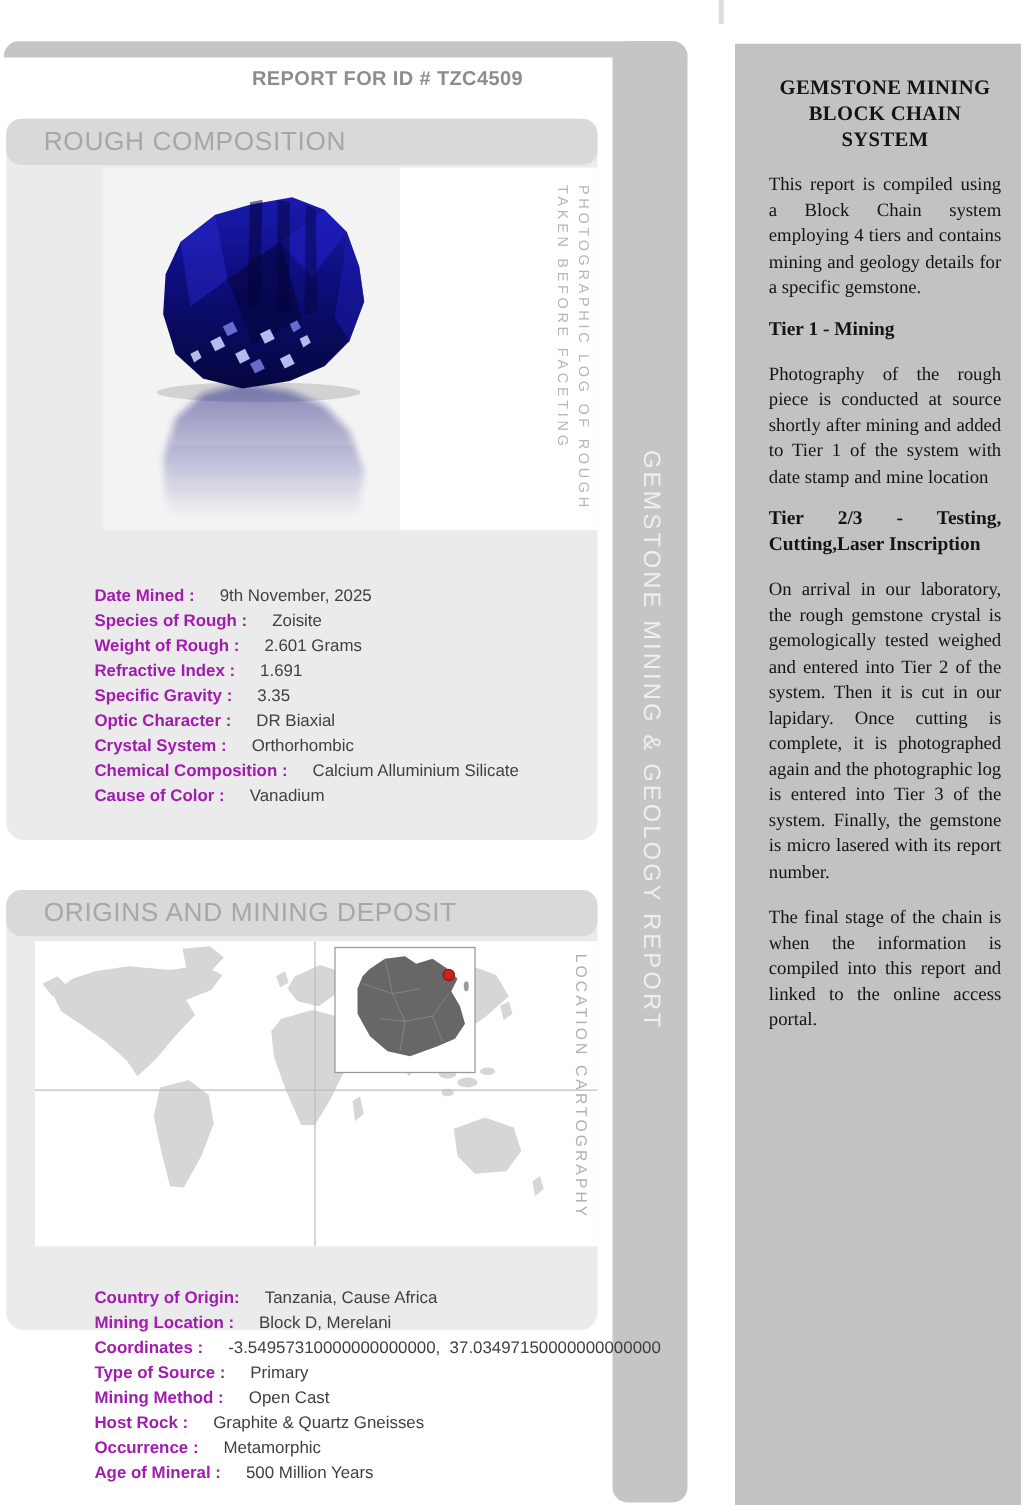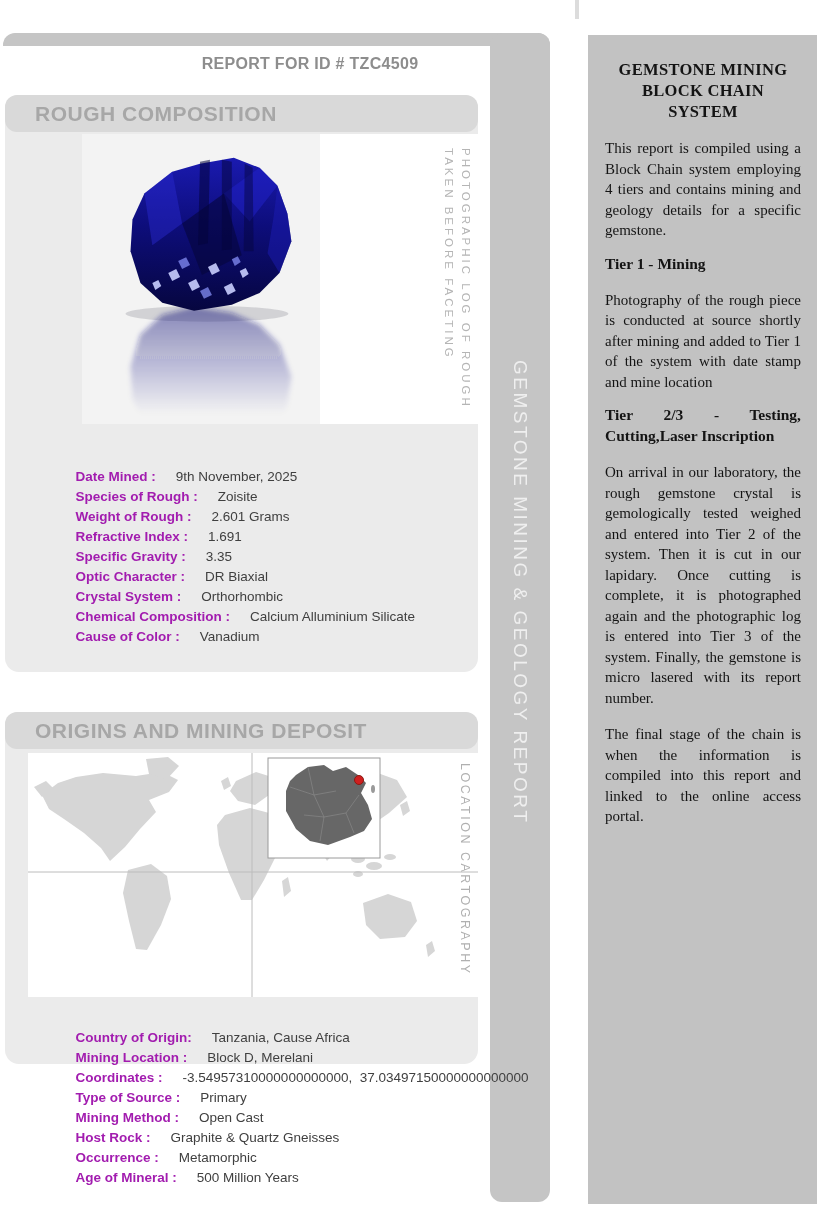--- a/index.html
+++ b/index.html
@@ -21,42 +21,42 @@
 
   .report-title { position:absolute; left:0; top:55px; width:620px; text-align:center;
     font-size:16px; font-weight:bold; color:#8d8d8d; letter-spacing:0.3px; }
 
   
   .panel { position:absolute; left:5px; width:473px; background:#ebebeb; border-radius:14px; }
   .panel-1 { top:95px; height:577px; }
   .panel-2 { top:712px; height:352px; }
   .panel-header { position:absolute; left:0; top:0; width:473px; height:37px;
     background:#d9d9d9; border-radius:12px; line-height:37px; padding-left:30px;
-    font-size:21px; font-weight:bold; color:#a7a7a7; letter-spacing:0.5px; }
+    font-size:21px; font-weight:normal; color:#a7a7a7; letter-spacing:0.5px; }
 
   .photo-box { position:absolute; left:77px; top:39px; width:238px; height:290px; background:#f3f3f3; }
   .media-white { position:absolute; left:315px; top:39px; width:158px; height:290px; background:#ffffff; }
   .v-caption { position:absolute; top:14px; right:4px; writing-mode:vertical-rl;
     font-size:11.5px; letter-spacing:3px; color:#b5b5b5; line-height:17px; white-space:nowrap; }
 
   .map-box { position:absolute; left:23px; top:41px; width:450px; height:244px; background:#ffffff; }
   .map-caption { position:absolute; top:10px; right:6px; writing-mode:vertical-rl;
     font-size:12.5px; letter-spacing:2.5px; color:#b0b0b0; white-space:nowrap; }
 
   .fields { position:absolute; font-size:13.5px; }
   .fields-1 { left:33px; top:352px; }
   .fields-2 { left:33px; top:296px; }
   .field-row { height:20px; line-height:20px; white-space:pre; }
   .field-label { font-weight:bold; color:#a21caf; }
   .field-value { color:#404040; margin-left:20px; }
 
   
   .sidebar { position:absolute; left:588px; top:35px; width:229px; height:1169px;
     background:#c2c2c2; font-family:"Liberation Serif","DejaVu Serif",serif; color:#141414; }
-  .sidebar-inner { padding:24px 16px 0 17px; }
+  .sidebar-inner { padding:24px 16px 0 27px; }
   .sb-title { text-align:center; font-size:16.5px; font-weight:bold; line-height:21px;
     letter-spacing:0.3px; margin-bottom:16px; }
   .sb { font-size:15px; }
   .sb.p { text-align:justify; line-height:20.5px; margin-top:16px; }
   .sb.h { font-weight:bold; font-size:15.5px; line-height:21px; margin-top:12px; text-align:justify; }
 </style>
 </head>
 <body>
 
 <div class="page">

